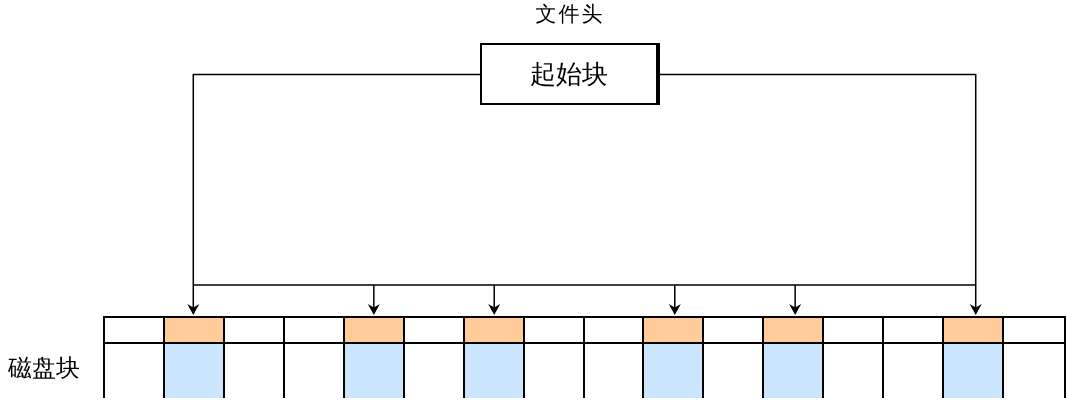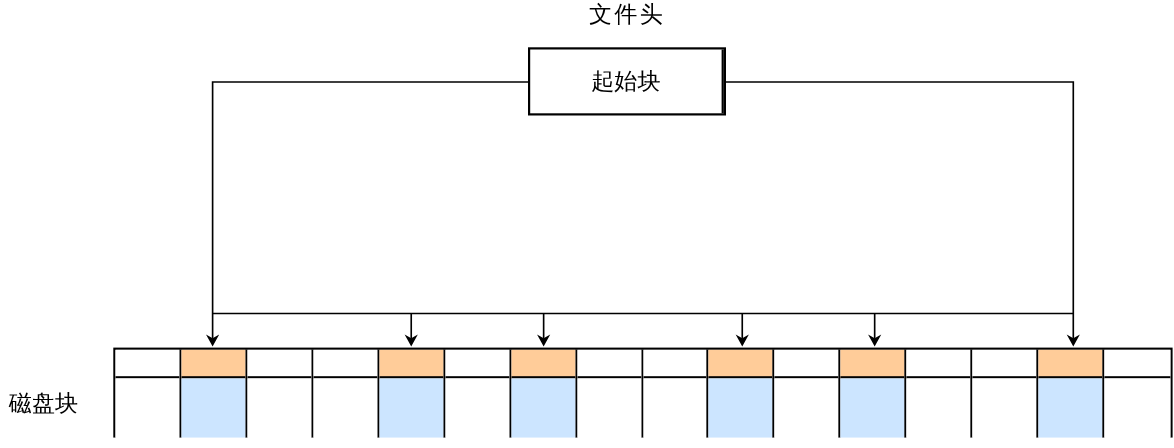--- a/index.html
+++ b/index.html
@@ -40,21 +40,21 @@
     height: 62px;
     border: 2px solid var(--line);
     background: #fff;
     display: flex;
   }
   .header-cell {
     flex: 1 1 0;
     display: flex;
     align-items: center;
     justify-content: center;
-    font-size: 21px;
+    font-size: 26px;
     white-space: nowrap;
   }
   .header-cell.first { border-right: 2px solid var(--line); }
 
   .connector-svg {
     position: absolute;
     left: 0; top: 0;
     width: 1067px;
     height: 407px;
     pointer-events: none;
@@ -81,21 +81,21 @@
     height: 55px;
     background: #fff;
   }
   .disk-col.allocated .disk-cell-top { background: var(--alloc-top); }
   .disk-col.allocated .disk-cell-bottom { background: var(--alloc-bottom); }
 
   .disk-label {
     position: absolute;
     left: 8px;
     top: 356px;
-    font-size: 21px;
+    font-size: 24px;
     line-height: 24px;
     white-space: nowrap;
   }
 </style>
 </head>
 <body>
 
 <div class="canvas">
 
   <div class="diagram-title">文件头</div>

